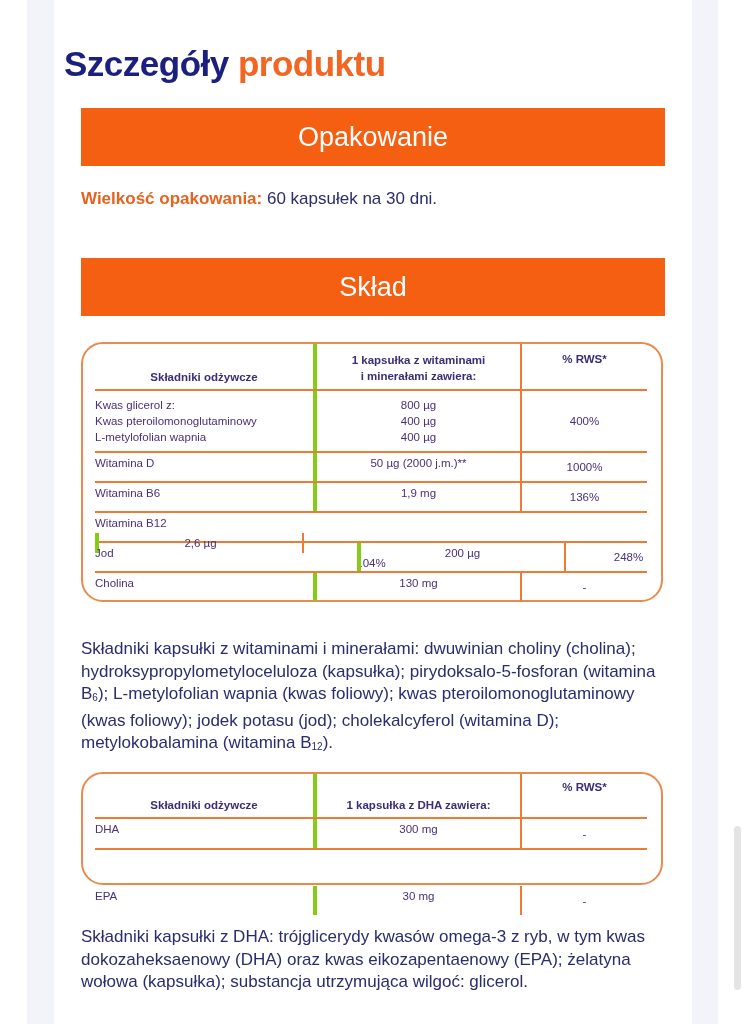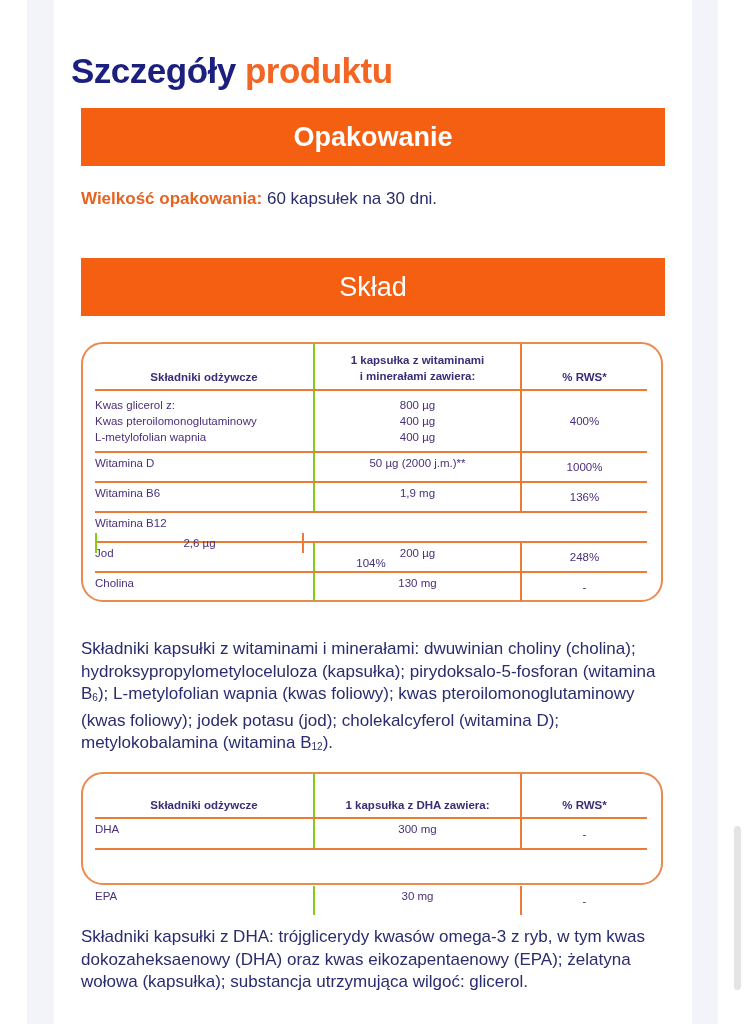--- a/index.html
+++ b/index.html
@@ -7,66 +7,66 @@
     width:746px; height:1024px; overflow:hidden; position:relative;
     background:#ffffff;
     font-family:"Liberation Sans", "DejaVu Sans", sans-serif;
   }
   .strip { position:absolute; top:0; bottom:0; background:#f3f4fa; }
   .strip.left { left:27px; width:27px; }
   .strip.right { left:692px; width:26px; }
   .card { position:absolute; left:54px; top:0; width:638px; height:1024px; background:#ffffff; }
   .scrollbar { position:absolute; left:734px; top:826px; width:7px; height:164px; background:#e4e4e6; border-radius:4px; }
 
-  .title { position:absolute; left:2px; top:36px; font-size:35px; font-weight:bold; letter-spacing:-0.5px; margin:15px; }
+  .title { position:absolute; left:2px; top:36px; font-size:35px; font-weight:bold; letter-spacing:-0.5px; margin:8px; }
   .title .blue { color:#1b1f7e; }
   .title .orange { color:#f26522; }
 
   .banner {
     position:absolute; left:27px; width:584px; height:58px;
     background:#f55f11; color:#ffffff; font-size:27px;
     display:flex; align-items:center; justify-content:center;
   }
   .pack { position:absolute; left:27px; top:189px; font-size:17px; color:#2a2c6e; }
   .pack .lbl { color:#e8621f; font-weight:bold; }
 
   .ntable {
     position:absolute; left:27px; width:582px;
     border:2px solid #ea8a4d; border-radius:22px; box-sizing:border-box;
     color:#4a2f7a; font-size:11.5px;
   }
   .ntable .row { display:flex; border-bottom:2px solid #ec7b36; margin:0 14px 0 12px; }
   .ntable .row.last { border-bottom:none; }
   .ntable .c1 { width:218px; padding:4px 0 4px 0; box-sizing:border-box; }
-  .ntable .c2 { width:209px; text-align:center; border-left:2px solid #84cc16; border-right:2px solid #ec7b36; padding:4px 12px; box-sizing:border-box; }
+  .ntable .c2 { width:209px; text-align:center; border-left:4px solid #84cc16; border-right:2px solid #ec7b36; padding:4px 12px; box-sizing:border-box; }
   .ntable .c3 { flex:1; text-align:center; padding:4px 0; display:flex; align-items:center; justify-content:center; }
   .ntable .head .c1, .ntable .head .c2, .ntable .head .c3 { font-weight:bold; color:#3c2c78; }
   .ntable .head .c1 { text-align:center; display:flex; align-items:flex-end; justify-content:center; padding-bottom:6px; }
-  .ntable .head .c3 { align-items:flex-end; padding-bottom:6px; }
+  .ntable .head .c3 { align-items:flex-end; padding-bottom:24px; }
   .ntable .c2 .line { display:block; line-height:16px; }
   .ntable .c1 .line { display:block; line-height:16px; }
 
   .para { position:absolute; left:27px; width:590px; font-size:17px; line-height:22.5px; color:#2a2c6e; margin:0; }
   sub { font-size:10px; vertical-align:-2px; }
 </style>
 </head>
 <body>
 
 <div class="strip left"></div>
 <div class="strip right"></div>
 <div class="scrollbar"></div>
 
 <div class="card">
 
   <h1 class="title">
     <span class="blue">Szczegóły</span>
     <span class="orange">produktu</span>
   </h1>
 
-  <div class="banner" style="top:108px;font-weight:bold;">Opakowanie</div>
+  <div class="banner" style="top:108px;">Opakowanie</div>
 
   <div class="pack">
     <span class="lbl">Wielkość opakowania:</span>
     <span>60 kapsułek na 30 dni.</span>
   </div>
 
   <div class="banner" style="top:258px;">Skład</div>
 
   <div class="ntable" style="top:342px; height:260px;">
     <div class="row head" style="height:45px;">
@@ -98,21 +98,21 @@
     <div class="row" style="height:28px;">
       <div class="c1">Witamina B6</div>
       <div class="c2">1,9 mg</div>
       <div class="c3">136%</div>
     </div>
     <div class="row" style="height:28px;flex-direction:column;">
       <div class="c1">Witamina B12</div>
       <div class="c2">2,6 µg</div>
       <div class="c3">104%</div>
     </div>
-    <div class="row" style="height:28px;">
+    <div class="row" style="height:28px;gap:44px;">
       <div class="c1">Jod</div>
       <div class="c2">200 µg</div>
       <div class="c3">248%</div>
     </div>
     <div class="row last" style="height:28px;">
       <div class="c1">Cholina</div>
       <div class="c2">130 mg</div>
       <div class="c3">-</div>
     </div>
   </div>

